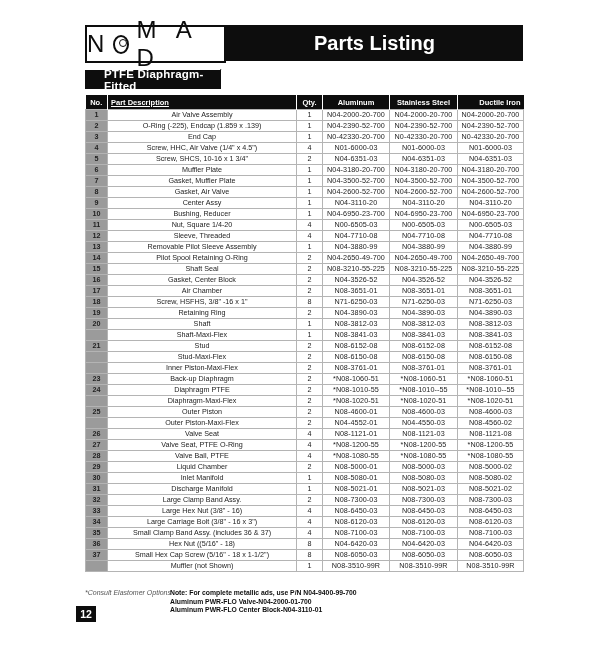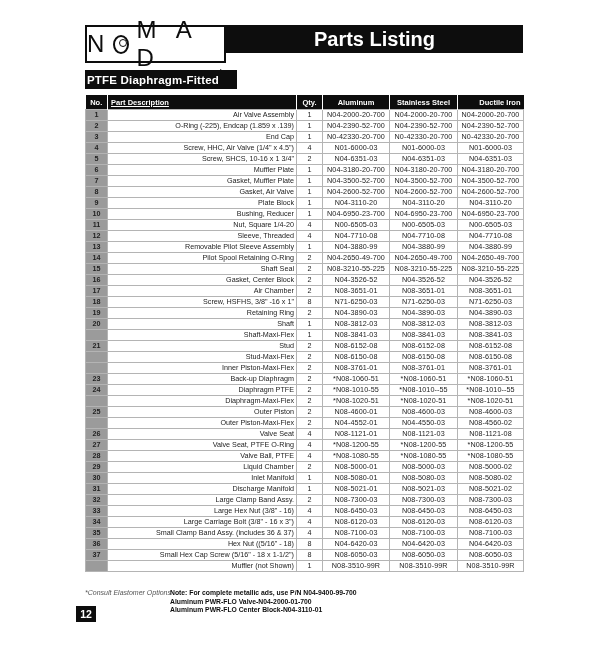--- a/index.html
+++ b/index.html
@@ -19,48 +19,48 @@
   .globe{
     position:relative;width:19px;height:19px;border:2px solid #0d0d0d;border-radius:50%;
     box-sizing:border-box;display:inline-block;
   }
   .globe::after{
     content:"";position:absolute;left:4px;top:2px;width:6px;height:6px;border-radius:50%;
     border:1.5px solid #0d0d0d;
   }
   .logo-dot{font-size:9px;align-self:flex-end;margin-left:-4px;}
   .title-bar{
-    box-sizing:border-box;width:297px;height:28px;background:#0d0d0d;color:#fff;
+    box-sizing:border-box;width:297px;height:36px;background:#0d0d0d;color:#fff;
     display:flex;align-items:center;justify-content:center;
     font-size:20px;font-weight:bold;
   }
   
   .section-title{
-    position:absolute;left:85px;top:70px;width:152px;height:19px;background:#0d0d0d;color:#fff;
-    box-sizing:border-box;display:flex;align-items:center;padding-left:2px;
+    position:absolute;left:85px;top:70px;width:136px;height:19px;background:#0d0d0d;color:#fff;
+    box-sizing:border-box;display:flex;align-items:center;padding-left:19px;
     font-size:11.5px;font-weight:bold;letter-spacing:.2px;
   }
   
   table.parts{
     position:absolute;left:85px;top:95px;width:438px;border-collapse:collapse;table-layout:fixed;
   }
   table.parts th{
     background:#0d0d0d;color:#fff;font-size:7.5px;font-weight:bold;height:14px;
     padding:0 3px;border-right:1.5px solid #fff;white-space:nowrap;overflow:hidden;margin-left:48px;
   }
   table.parts th:last-child{border-right:none;text-align:right;}
   table.parts th.left{text-align:left;text-decoration:underline;}
   table.parts td{
     border:1px solid #b4b4b4;font-size:7.2px;height:10px;line-height:10px;
     padding:0 2px;white-space:nowrap;overflow:hidden;color:#222;
   }
   td.no{
     background:#9b9b9b;color:#fff;font-weight:bold;text-align:center;border-color:#cfcfcf;
   }
-  td.desc{text-align:right;padding-left:4px;}
+  td.desc{text-align:center;padding-left:4px;}
   td.qty{text-align:center;}
   td.part{text-align:center;letter-spacing:.1px;}
   col.c-no{width:22px;} col.c-desc{width:189px;} col.c-qty{width:26px;}
   col.c-al{width:67px;} col.c-ss{width:68px;} col.c-di{width:66px;}
   
   .elastomer{
     position:absolute;left:85px;top:589px;font-size:7px;font-style:italic;color:#555;
   }
   .note-block{
     position:absolute;left:170px;top:589px;font-size:6.8px;font-weight:bold;color:#0d0d0d;
@@ -169,21 +169,21 @@
         <tr>
           <td class="no">8</td>
           <td class="desc">Gasket, Air Valve</td>
           <td class="qty">1</td>
           <td class="part">N04-2600-52-700</td>
           <td class="part">N04-2600-52-700</td>
           <td class="part">N04-2600-52-700</td>
         </tr>
         <tr>
           <td class="no">9</td>
-          <td class="desc">Plate Block</td>
+          <td class="desc">Center Assy</td>
           <td class="qty">1</td>
           <td class="part">N04-3110-20</td>
           <td class="part">N04-3110-20</td>
           <td class="part">N04-3110-20</td>
         </tr>
         <tr>
           <td class="no">10</td>
           <td class="desc">Bushing, Reducer</td>
           <td class="qty">1</td>
           <td class="part">N04-6950-23-700</td>

